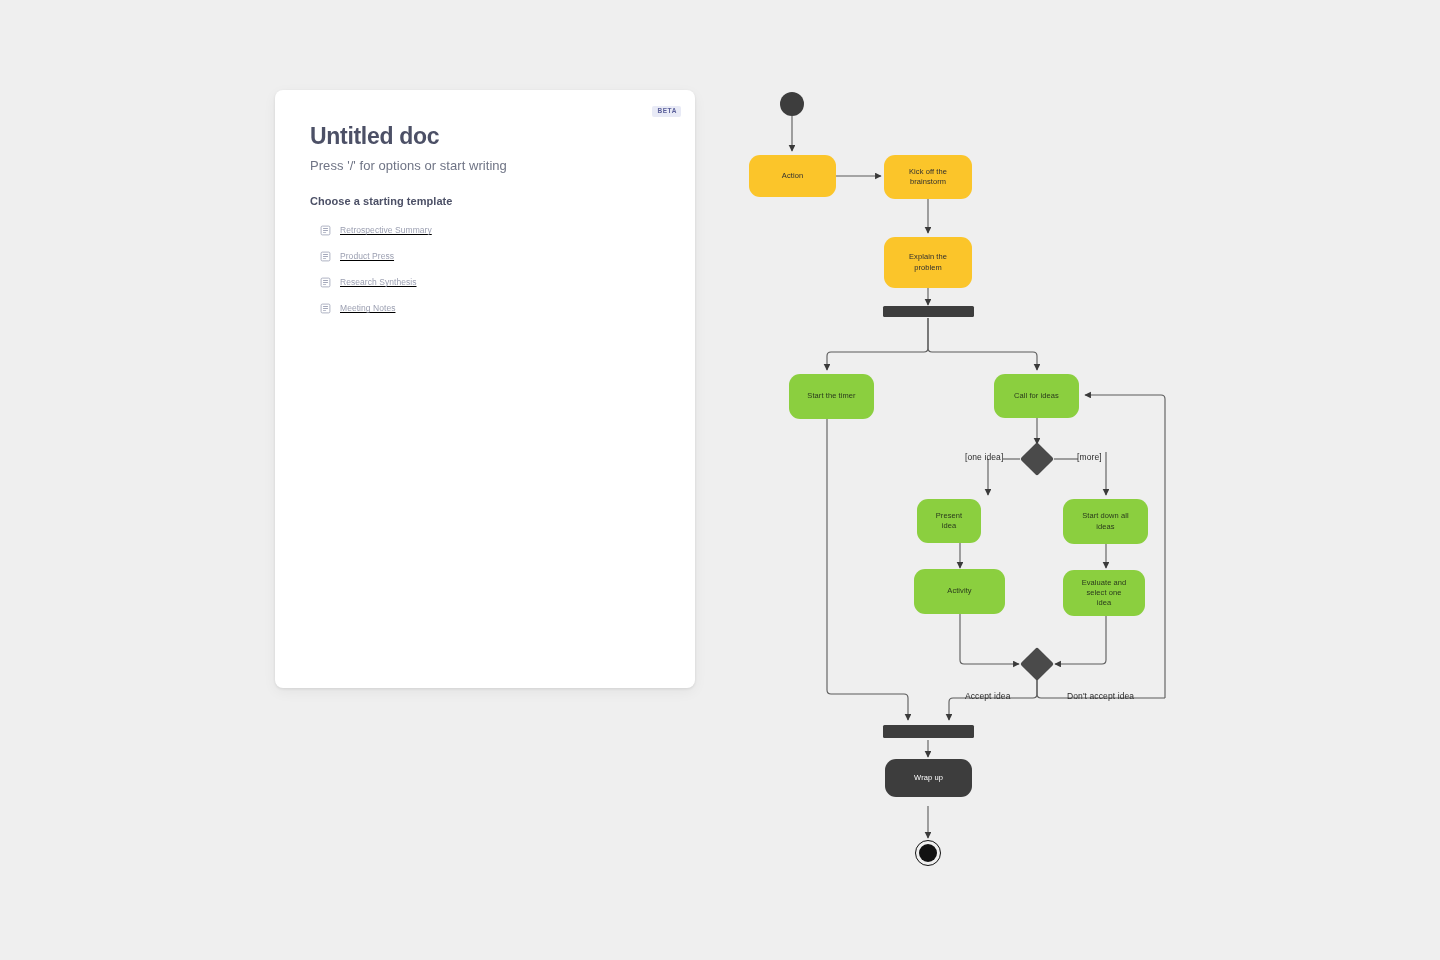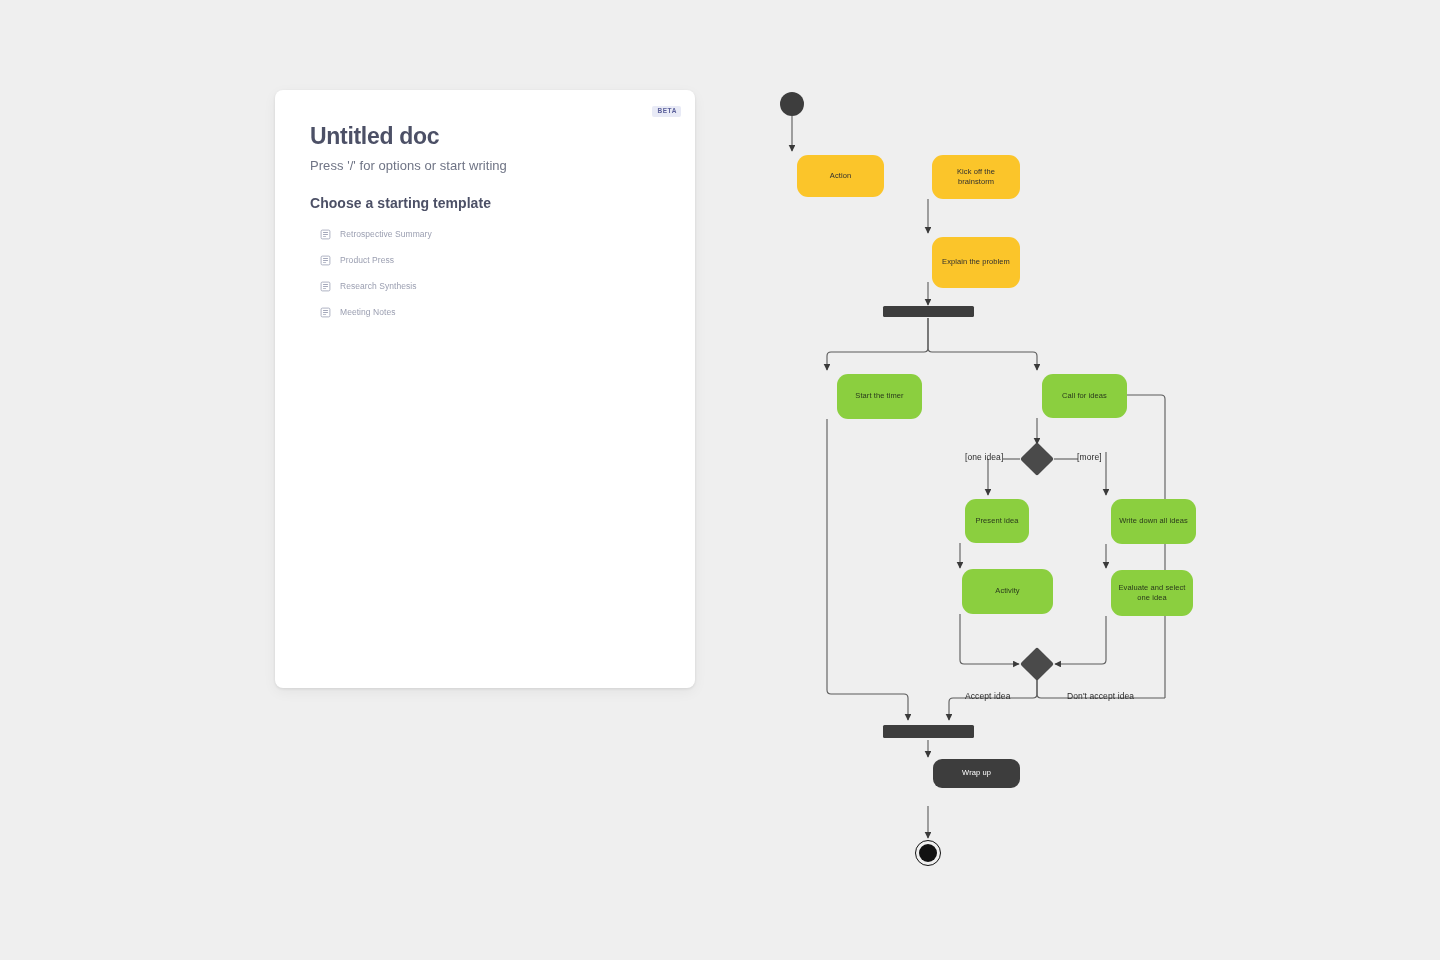--- a/index.html
+++ b/index.html
@@ -56,27 +56,27 @@
     margin: 0 0 9px 0;
     line-height: 1.1;
   }
   #doc-hint {
     font-size: 13px;
     color: #6f7485;
     margin: 0 0 22px 0;
     letter-spacing: 0.05px;
   }
   #tpl-heading {
-    font-size: 14px;
+    font-size: 11px;
     font-weight: bold;
     color: #4c5066;
     margin: 0 0 10px 0;
     letter-spacing: 0.05px;
   }
-  .tpl-list { list-style: none; margin: 0; padding: 0; }
+  .tpl-list { list-style: none; margin: 0; padding: 0; text-decoration: underline; }
   .tpl-item {
     display: flex;
     align-items: center;
     height: 26px;
     padding-left: 10px;
     cursor: pointer;
   }
   .tpl-icon {
     width: 11px;
     height: 11px;
@@ -108,23 +108,22 @@
     position: absolute;
     box-sizing: border-box;
     display: flex;
     align-items: center;
     justify-content: center;
     text-align: center;
     border-radius: 11px;
     font-size: 7.5px;
     line-height: 1.35;
     letter-spacing: 0.08px;
-    padding: 2px 6px;
-    cursor: pointer;
-    margin-left: 48px;
+    padding: 2px 16px;
+    cursor: pointer;
   }
   .node.yellow { background: #fbc52a; color: #2f2f2f; }
   .node.green  { background: #8bcf3f; color: #2a3a1c; }
   .node.dark   { background: #3d3d3d; color: #ffffff; }
 
   .bar {
     position: absolute;
     background: #3d3d3d;
     border-radius: 1.5px;
     cursor: pointer;
@@ -309,37 +308,37 @@
   <div class="diamond" style="left:305px; top:447px; width:24px; height:24px;"></div>
 
   <div class="edge-label" style="left:245px; top:452px;">[one idea]</div>
   <div class="edge-label" style="left:357px; top:452px;">[more]</div>
 
   <div class="node green" style="left:197px; top:499px; width:64px; height:44px;">
     <span>Present idea</span>
   </div>
 
   <div class="node green" style="left:343px; top:499px; width:85px; height:45px;">
-    <span>Write down all ideas</span>
+    <span>Start down all ideas</span>
   </div>
 
   <div class="node green" style="left:194px; top:569px; width:91px; height:45px;">
     <span>Activity</span>
   </div>
 
   <div class="node green" style="left:343px; top:570px; width:82px; height:46px;">
     <span>Evaluate and select one idea</span>
   </div>
 
   <div class="diamond" style="left:305px; top:652px; width:24px; height:24px;"></div>
 
   <div class="edge-label" style="left:245px; top:691px;">Accept idea</div>
   <div class="edge-label" style="left:347px; top:691px;text-align:center;">Don't accept idea</div>
 
   <div class="bar" style="left:163px; top:725px; width:91px; height:13px;"></div>
 
-  <div class="node dark" style="left:165px; top:759px; width:87px; height:29px;border-radius:9px;">
+  <div class="node dark" style="left:165px; top:759px; width:87px; height:38px;">
     <span>Wrap up</span>
   </div>
 
   <div class="end-dot" style="left:195px; top:840px; width:26px; height:26px;"></div>
 
 </div>
 
 </body></html>

